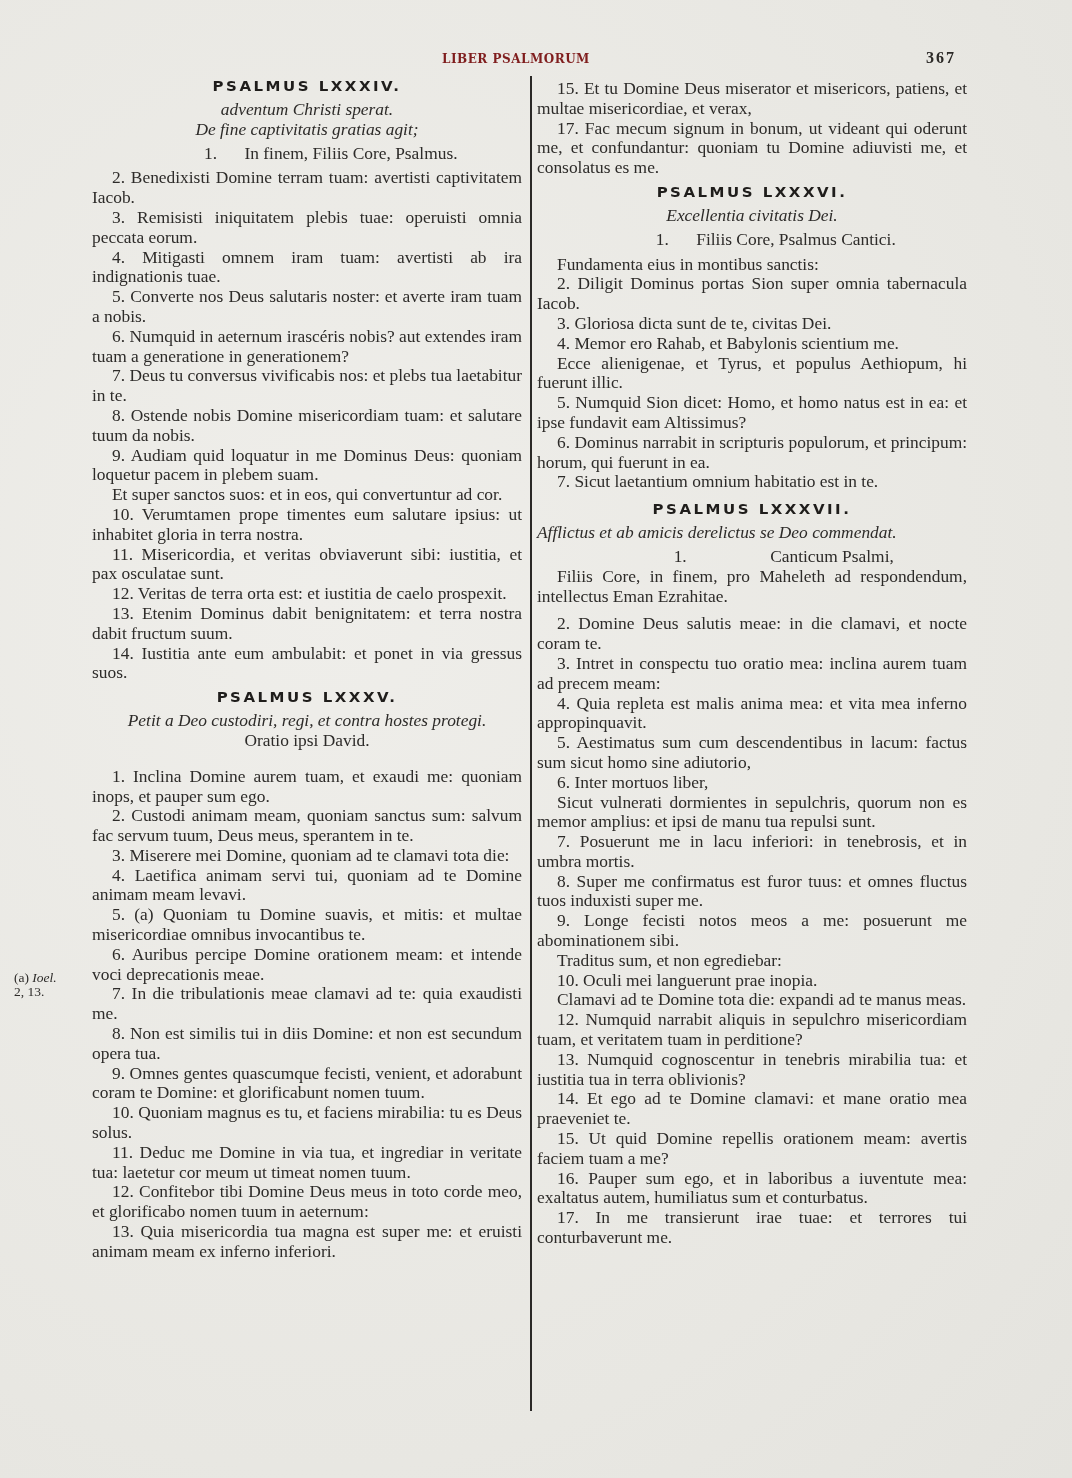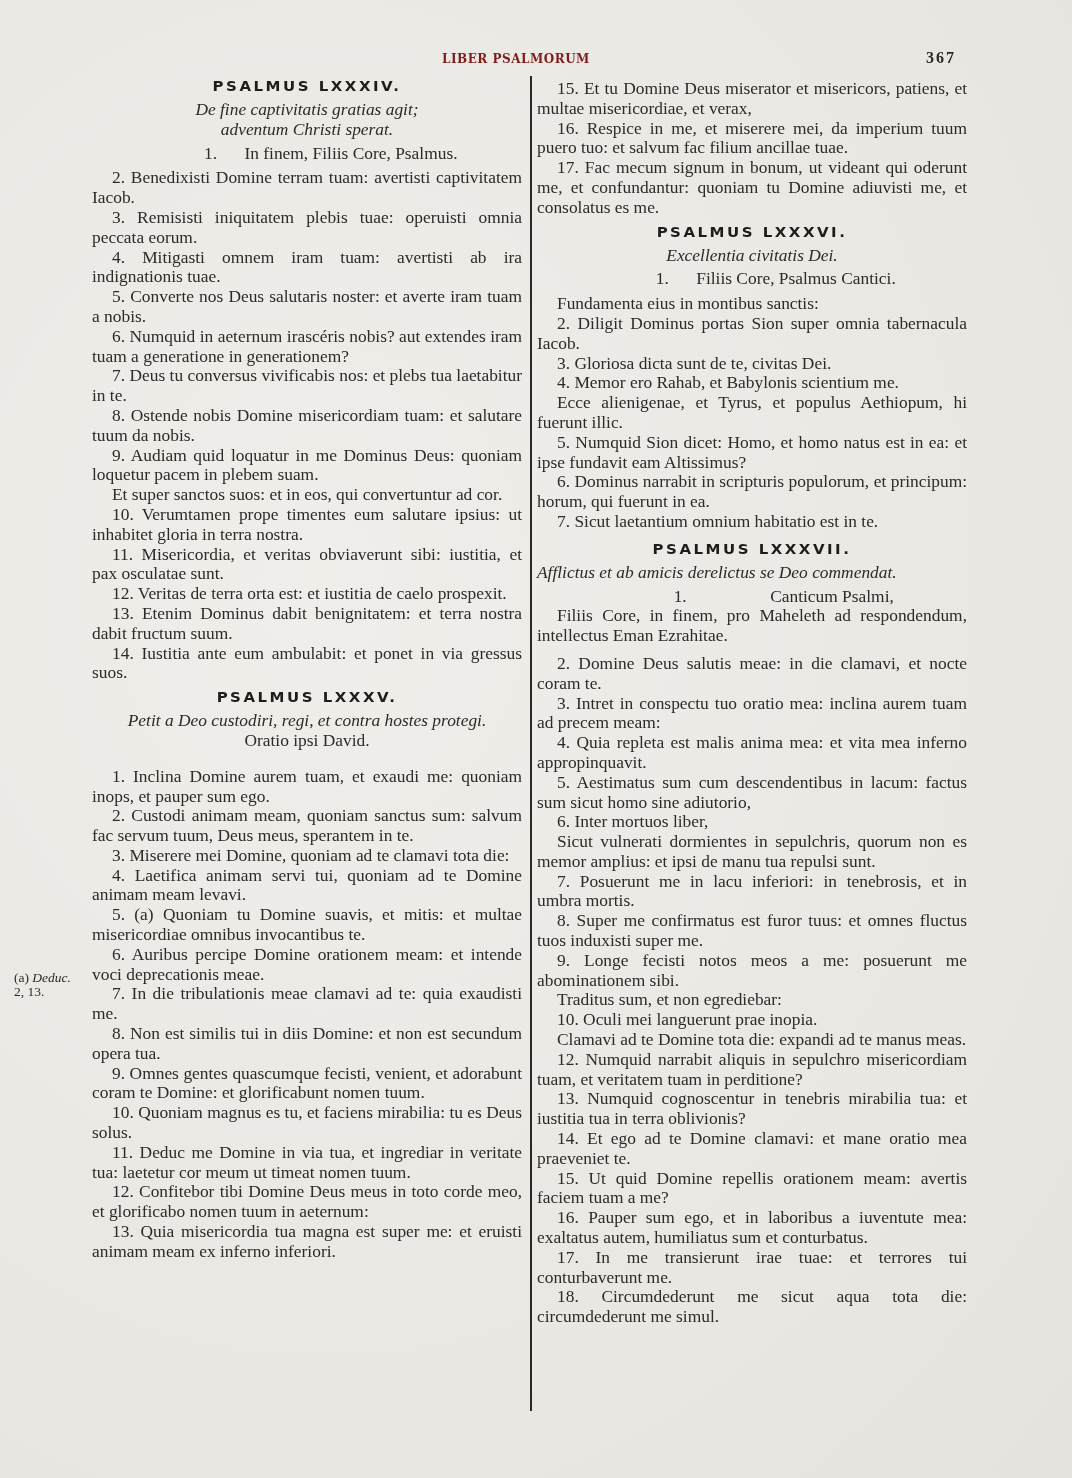--- a/index.html
+++ b/index.html
@@ -57,28 +57,28 @@
   }
 </style>
 </head>
 <body>
 
 <div class="running-head">LIBER PSALMORUM</div>
 <div class="page-number">367</div>
 <div class="divider"></div>
 
 <div class="margin-note">
-  <div><span>(a)</span> <span style="font-style:italic">Deduc.</span></div>
+  <div><span>(a)</span> <span style="font-style:italic">Ioel.</span></div>
   <div>2, 13.</div>
 </div>
 
 <div class="col left">
   <div class="psalm-title">PSALMUS LXXXIV.</div>
+  <p class="argument">adventum Christi sperat.</p>
   <p class="argument">De fine captivitatis gratias agit;</p>
-  <p class="argument">adventum Christi sperat.</p>
   <p class="superscription"><span class="vn">1.</span><span>In finem, Filiis Core, Psalmus.</span></p>
   <div id="p84">
       <p class="verse">2. Benedixisti Domine terram tuam: avertisti captivitatem Iacob.</p>
       <p class="verse">3. Remisisti iniquitatem plebis tuae: operuisti omnia peccata eorum.</p>
       <p class="verse">4. Mitigasti omnem iram tuam: avertisti ab ira indignationis tuae.</p>
       <p class="verse">5. Converte nos Deus salutaris noster: et averte iram tuam a nobis.</p>
       <p class="verse">6. Numquid in aeternum irascéris nobis? aut extendes iram tuam a generatione in generationem?</p>
       <p class="verse">7. Deus tu conversus vivificabis nos: et plebs tua laetabitur in te.</p>
       <p class="verse">8. Ostende nobis Domine misericordiam tuam: et salutare tuum da nobis.</p>
       <p class="verse">9. Audiam quid loquatur in me Dominus Deus: quoniam loquetur pacem in plebem suam.</p>
@@ -106,21 +106,20 @@
       <p class="verse">10. Quoniam magnus es tu, et faciens mirabilia: tu es Deus solus.</p>
       <p class="verse">11. Deduc me Domine in via tua, et ingrediar in veritate tua: laetetur cor meum ut timeat nomen tuum.</p>
       <p class="verse">12. Confitebor tibi Domine Deus meus in toto corde meo, et glorificabo nomen tuum in aeternum:</p>
       <p class="verse">13. Quia misericordia tua magna est super me: et eruisti animam meam ex inferno inferiori.</p>
     </div>
 </div>
 
 <div class="col right">
   <div id="p85c">
       <p class="verse">15. Et tu Domine Deus miserator et misericors, patiens, et multae misericordiae, et verax,</p>
-      <p class="verse">16. Respice in me, et miserere mei, da imperium tuum puero tuo: et salvum fac filium ancillae tuae.</p>
       <p class="verse">17. Fac mecum signum in bonum, ut videant qui oderunt me, et confundantur: quoniam tu Domine adiuvisti me, et consolatus es me.</p>
     </div>
 
   <div class="psalm-title" style="margin-top:3px">PSALMUS LXXXVI.</div>
   <p class="argument">Excellentia civitatis Dei.</p>
   <p class="superscription"><span class="vn">1.</span><span>Filiis Core, Psalmus Cantici.</span></p>
   <div id="p86">
       <p class="verse">Fundamenta eius in montibus sanctis:</p>
       <p class="verse">2. Diligit Dominus portas Sion super omnia tabernacula Iacob.</p>
       <p class="verse">3. Gloriosa dicta sunt de te, civitas Dei.</p>
@@ -147,15 +146,14 @@
       <p class="verse">9. Longe fecisti notos meos a me: posuerunt me abominationem sibi.</p>
       <p class="verse">Traditus sum, et non egrediebar:</p>
       <p class="verse">10. Oculi mei languerunt prae inopia.</p>
       <p class="verse">Clamavi ad te Domine tota die: expandi ad te manus meas.</p>
       <p class="verse">12. Numquid narrabit aliquis in sepulchro misericordiam tuam, et veritatem tuam in perditione?</p>
       <p class="verse">13. Numquid cognoscentur in tenebris mirabilia tua: et iustitia tua in terra oblivionis?</p>
       <p class="verse">14. Et ego ad te Domine clamavi: et mane oratio mea praeveniet te.</p>
       <p class="verse">15. Ut quid Domine repellis orationem meam: avertis faciem tuam a me?</p>
       <p class="verse">16. Pauper sum ego, et in laboribus a iuventute mea: exaltatus autem, humiliatus sum et conturbatus.</p>
       <p class="verse">17. In me transierunt irae tuae: et terrores tui conturbaverunt me.</p>
-      <p class="verse">18. Circumdederunt me sicut aqua tota die: circumdederunt me simul.</p>
     </div>
 </div>
 
 </body></html>

